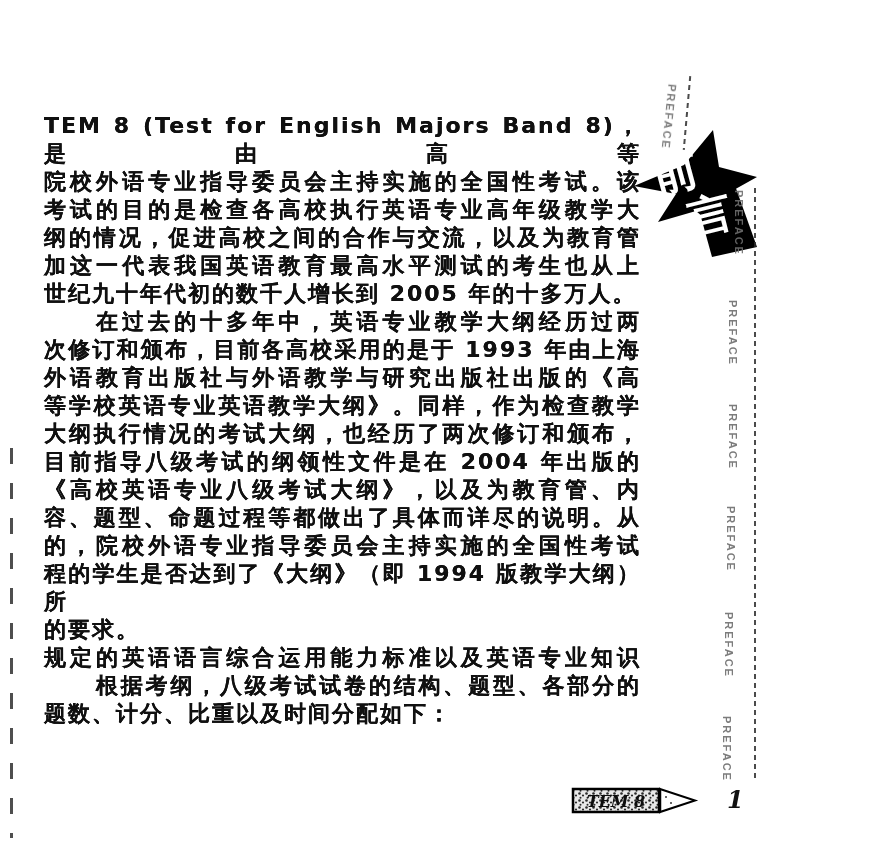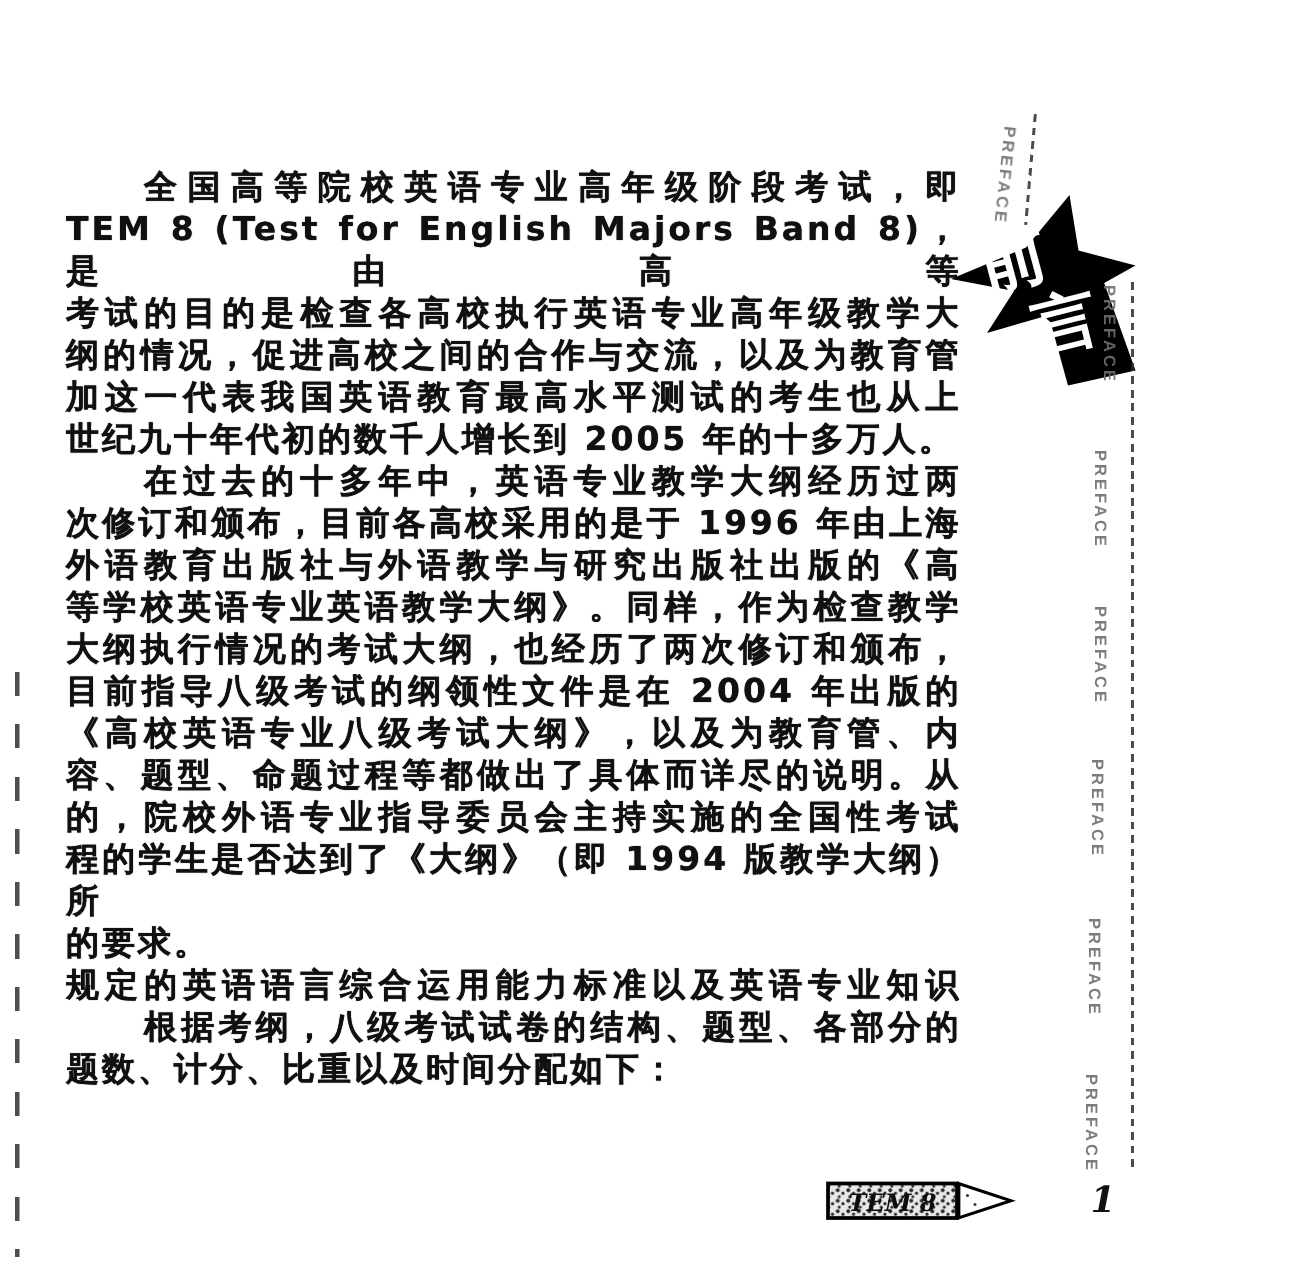--- a/index.html
+++ b/index.html
@@ -82,21 +82,21 @@
     top: 448px;
     width: 3px;
     height: 390px;
     background: repeating-linear-gradient(180deg, #222 0 16px, transparent 16px 35px);
     opacity: 0.8;
   }
 
   
   .footer-logo {
     position: absolute;
-    left: 550px;
+    left: 571px;
     top: 785px;
     width: 135px;
     height: 32px;
     text-align: right;
   }
   .footer-logo svg { display: block; width: 100%; height: 100%; }
   .logo-text {
     font-family: "DejaVu Serif", serif;
     font-style: italic;
     font-weight: bold;
@@ -113,28 +113,28 @@
   }
 </style>
 </head>
 <body>
 
 <div class="page">
 
   <div class="left-dashes"></div>
 
   <main class="body-text" id="body-text">
-      <div class="line first">全国高等院校英语专业高年级阶段考试，即</div>
       <div class="line">TEM 8 (Test for English Majors Band 8)，是由高等</div>
+      <div class="line">院校外语专业指导委员会主持实施的全国性考试。该</div>
       <div class="line">考试的目的是检查各高校执行英语专业高年级教学大</div>
       <div class="line">纲的情况，促进高校之间的合作与交流，以及为教育管</div>
       <div class="line">加这一代表我国英语教育最高水平测试的考生也从上</div>
       <div class="line last">世纪九十年代初的数千人增长到 2005 年的十多万人。</div>
       <div class="line first">在过去的十多年中，英语专业教学大纲经历过两</div>
-      <div class="line">次修订和颁布，目前各高校采用的是于 1996 年由上海</div>
+      <div class="line">次修订和颁布，目前各高校采用的是于 1993 年由上海</div>
       <div class="line">外语教育出版社与外语教学与研究出版社出版的《高</div>
       <div class="line">等学校英语专业英语教学大纲》。同样，作为检查教学</div>
       <div class="line">大纲执行情况的考试大纲，也经历了两次修订和颁布，</div>
       <div class="line">目前指导八级考试的纲领性文件是在 2004 年出版的</div>
       <div class="line">《高校英语专业八级考试大纲》，以及为教育管、内</div>
       <div class="line">容、题型、命题过程等都做出了具体而详尽的说明。从</div>
       <div class="line">的，院校外语专业指导委员会主持实施的全国性考试</div>
       <div class="line">程的学生是否达到了《大纲》（即 1994 版教学大纲）所</div>
       <div class="line last">的要求。</div>
       <div class="line">规定的英语语言综合运用能力标准以及英语专业知识</div>

